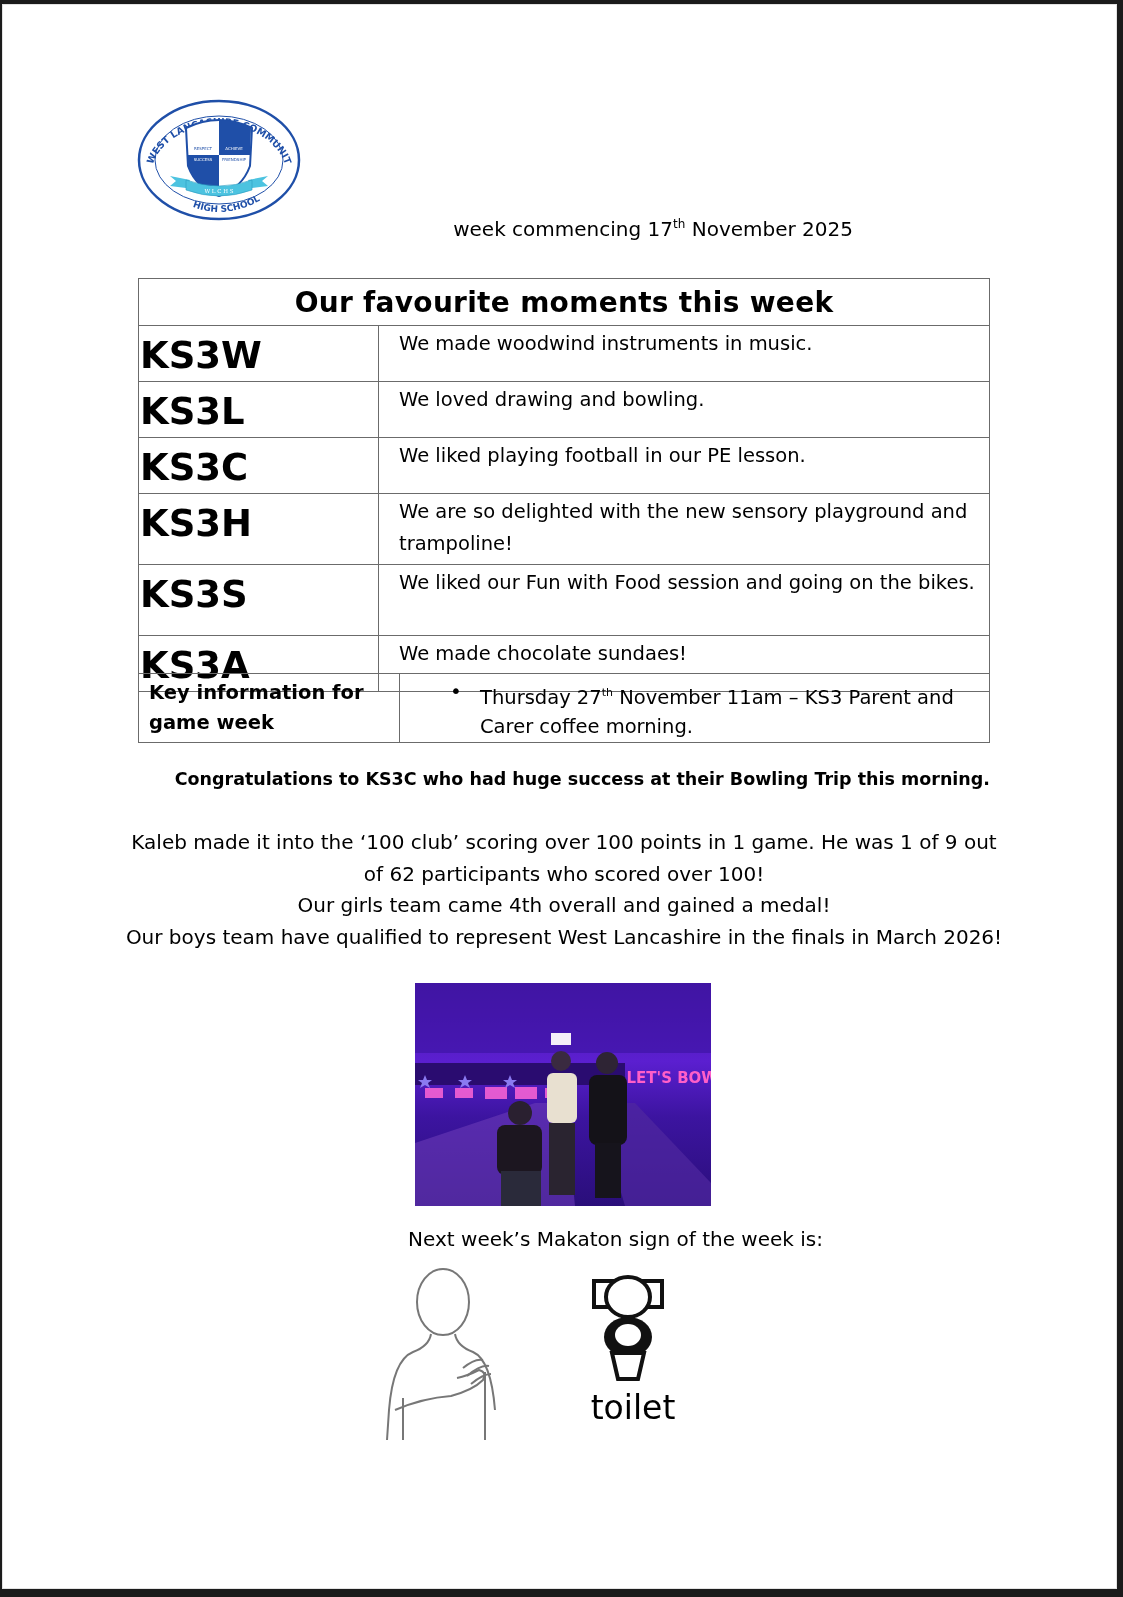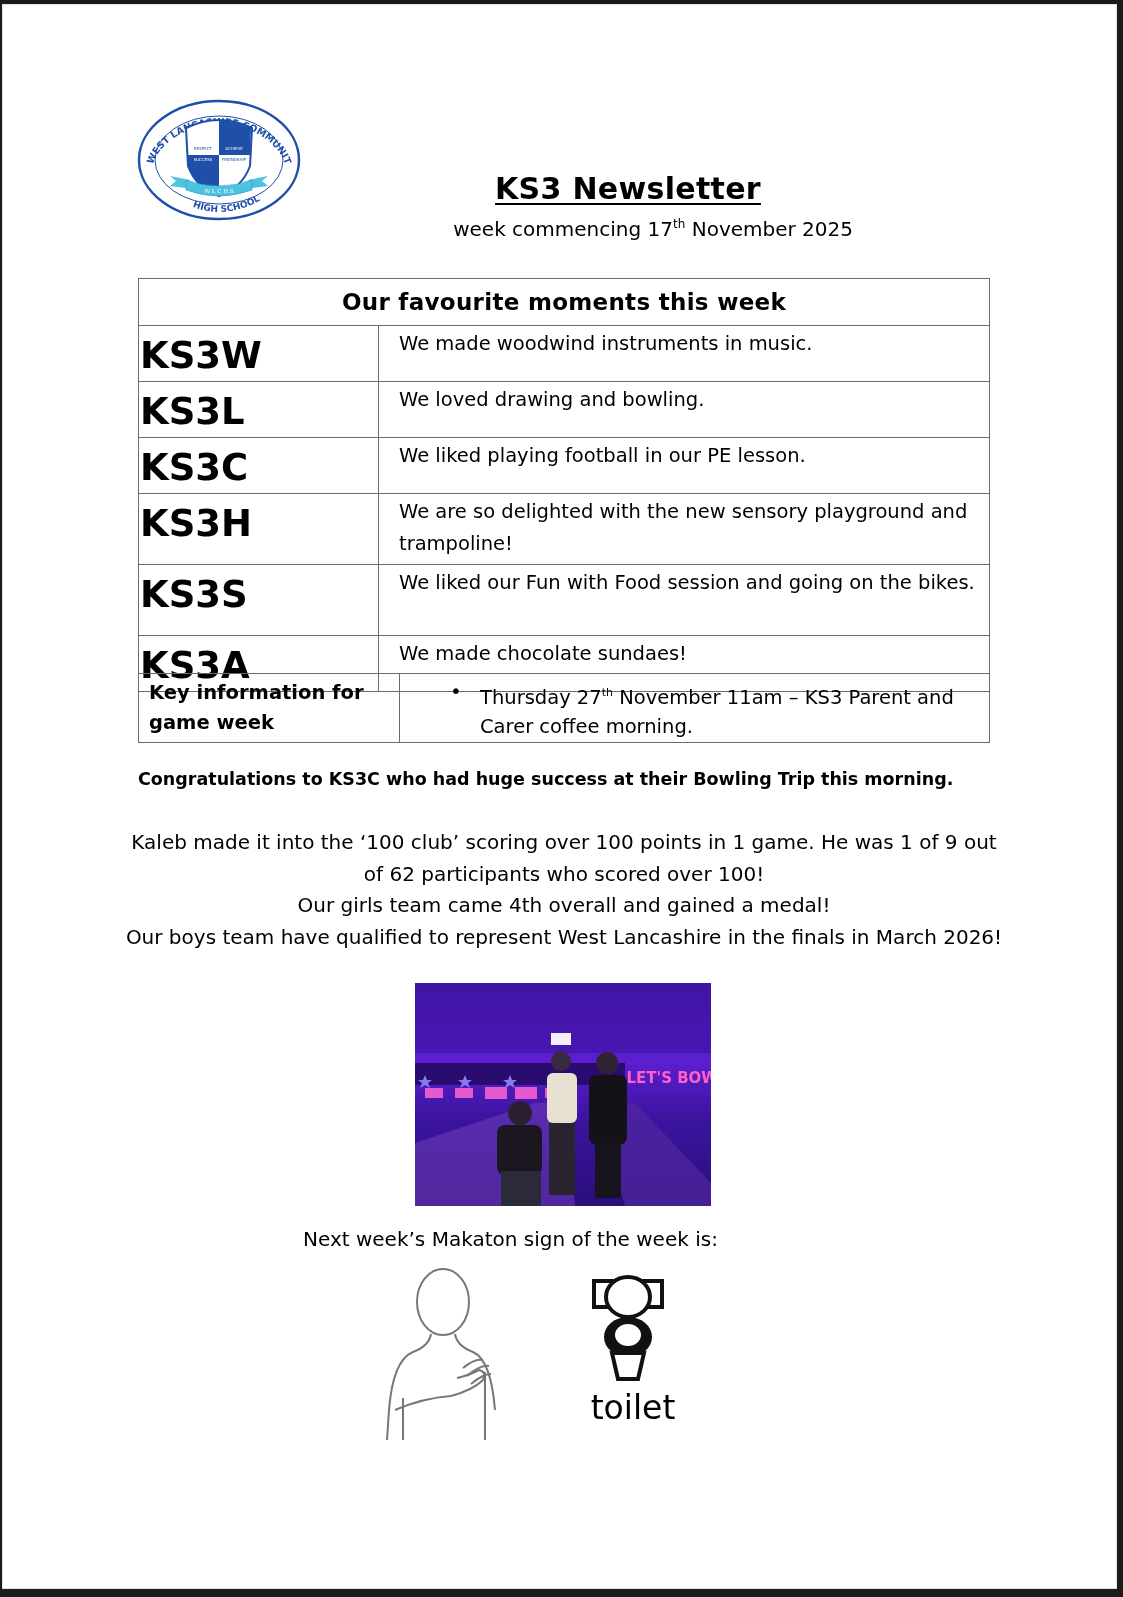--- a/index.html
+++ b/index.html
@@ -24,21 +24,21 @@
     .subtitle {
       left: 400px; width: 450px; top: 212px; text-align: right; font-size: 20px;
     }
     .subtitle sup { font-size: 12px; }
     table.moments {
       position: absolute; left: 135px; top: 273px; width: 852px;
       border-collapse: collapse; table-layout: fixed;
     }
     table.moments td, table.moments th { border: 1.5px solid #6b6b6b; }
     table.moments th {
-      height: 46px; font-size: 23px; font-weight: bold; padding: 0;
+      height: 46px; font-size: 28px; font-weight: bold; padding: 0;
       letter-spacing: 0.3px;
     }
     .col-class { width: 240px; }
     td.cls {
       font-size: 37px; font-weight: bold; text-align: left; vertical-align: top;
       padding-top: 8px;
     }
     td.desc {
       font-size: 19.5px; vertical-align: top; padding: 2px 10px 0 20px;
       line-height: 32px;
@@ -49,33 +49,33 @@
       position: absolute; left: 135px; top: 668px; width: 852px;
       border-collapse: collapse; table-layout: fixed;
     }
     table.keyinfo td { border: 1.5px solid #6b6b6b; vertical-align: top; }
     td.key-label { width: 240px; font-size: 19.5px; font-weight: bold; padding: 4px 10px; line-height: 30px; }
     td.key-val { font-size: 19.5px; padding: 4px 10px 0 44px; line-height: 29px; position: relative; }
     td.key-val .bullet { position: absolute; left: 50px; top: 3px; font-size: 20px; }
     td.key-val .txt { display: block; padding-left: 36px; }
     td.key-val sup { font-size: 11px; }
     .congrats {
-      left: 135px; width: 852px; top: 764px; text-align: left;
+      left: 135px; width: 852px; top: 764px; text-align: right;
       font-size: 17.5px; font-weight: bold;
     }
     .story {
       left: 120px; width: 882px; top: 822px; text-align: center;
       font-size: 20px; line-height: 31.5px;
     }
     .photo {
       left: 412px; top: 978px; width: 296px; height: 223px; overflow: hidden;
       background: linear-gradient(180deg, #4a18a8 0%, #5b1fd0 35%, #3c14a0 60%, #2a0e7a 100%);
     }
     .makaton-label {
-      left: 300px; width: 520px; top: 1222px; text-align: left; font-size: 20px;
+      left: 300px; width: 520px; top: 1222px; text-align: right; font-size: 20px;
     }
     .sign-figure { left: 380px; top: 1255px; width: 140px; height: 180px; }
     .toilet-icon { left: 585px; top: 1270px; width: 80px; height: 110px; }
     .toilet-label { left: 570px; width: 120px; top: 1383px; text-align: center; font-size: 33px; }
   </style>
 </head>
 <body>
 
 <div class="page">
 
@@ -102,21 +102,20 @@
       <text x="98" y="63" font-size="4" fill="#1f4fa8" text-anchor="middle" font-family="DejaVu Sans, sans-serif">FRIENDSHIP</text>
     </g>
     <g>
       <path d="M 34 78 L 54 82 L 50 90 L 34 88 L 40 83 Z" fill="#4cc3e0"></path>
       <path d="M 132 78 L 112 82 L 116 90 L 132 88 L 126 83 Z" fill="#4cc3e0"></path>
       <path d="M 50 82 Q 83 94 116 82 L 116 92 Q 83 104 50 92 Z" fill="#4cc3e0" stroke="#2a9ac0" stroke-width="0.6"></path>
       <text x="83" y="95" font-size="5.5" fill="#fff" text-anchor="middle" font-family="DejaVu Serif, serif">W L C H S</text>
     </g>
   </svg>
 
-  <div class="abs title">KS3 Newsletter</div>
   <div class="abs subtitle"><span>week commencing 17</span><sup>th</sup><span> November 2025</span></div>
 
   <table class="moments">
     <colgroup>
         <col class="col-class">
         <col>
       </colgroup>
     <tbody>
         <tr>
           <th colspan="2">Our favourite moments this week</th>

